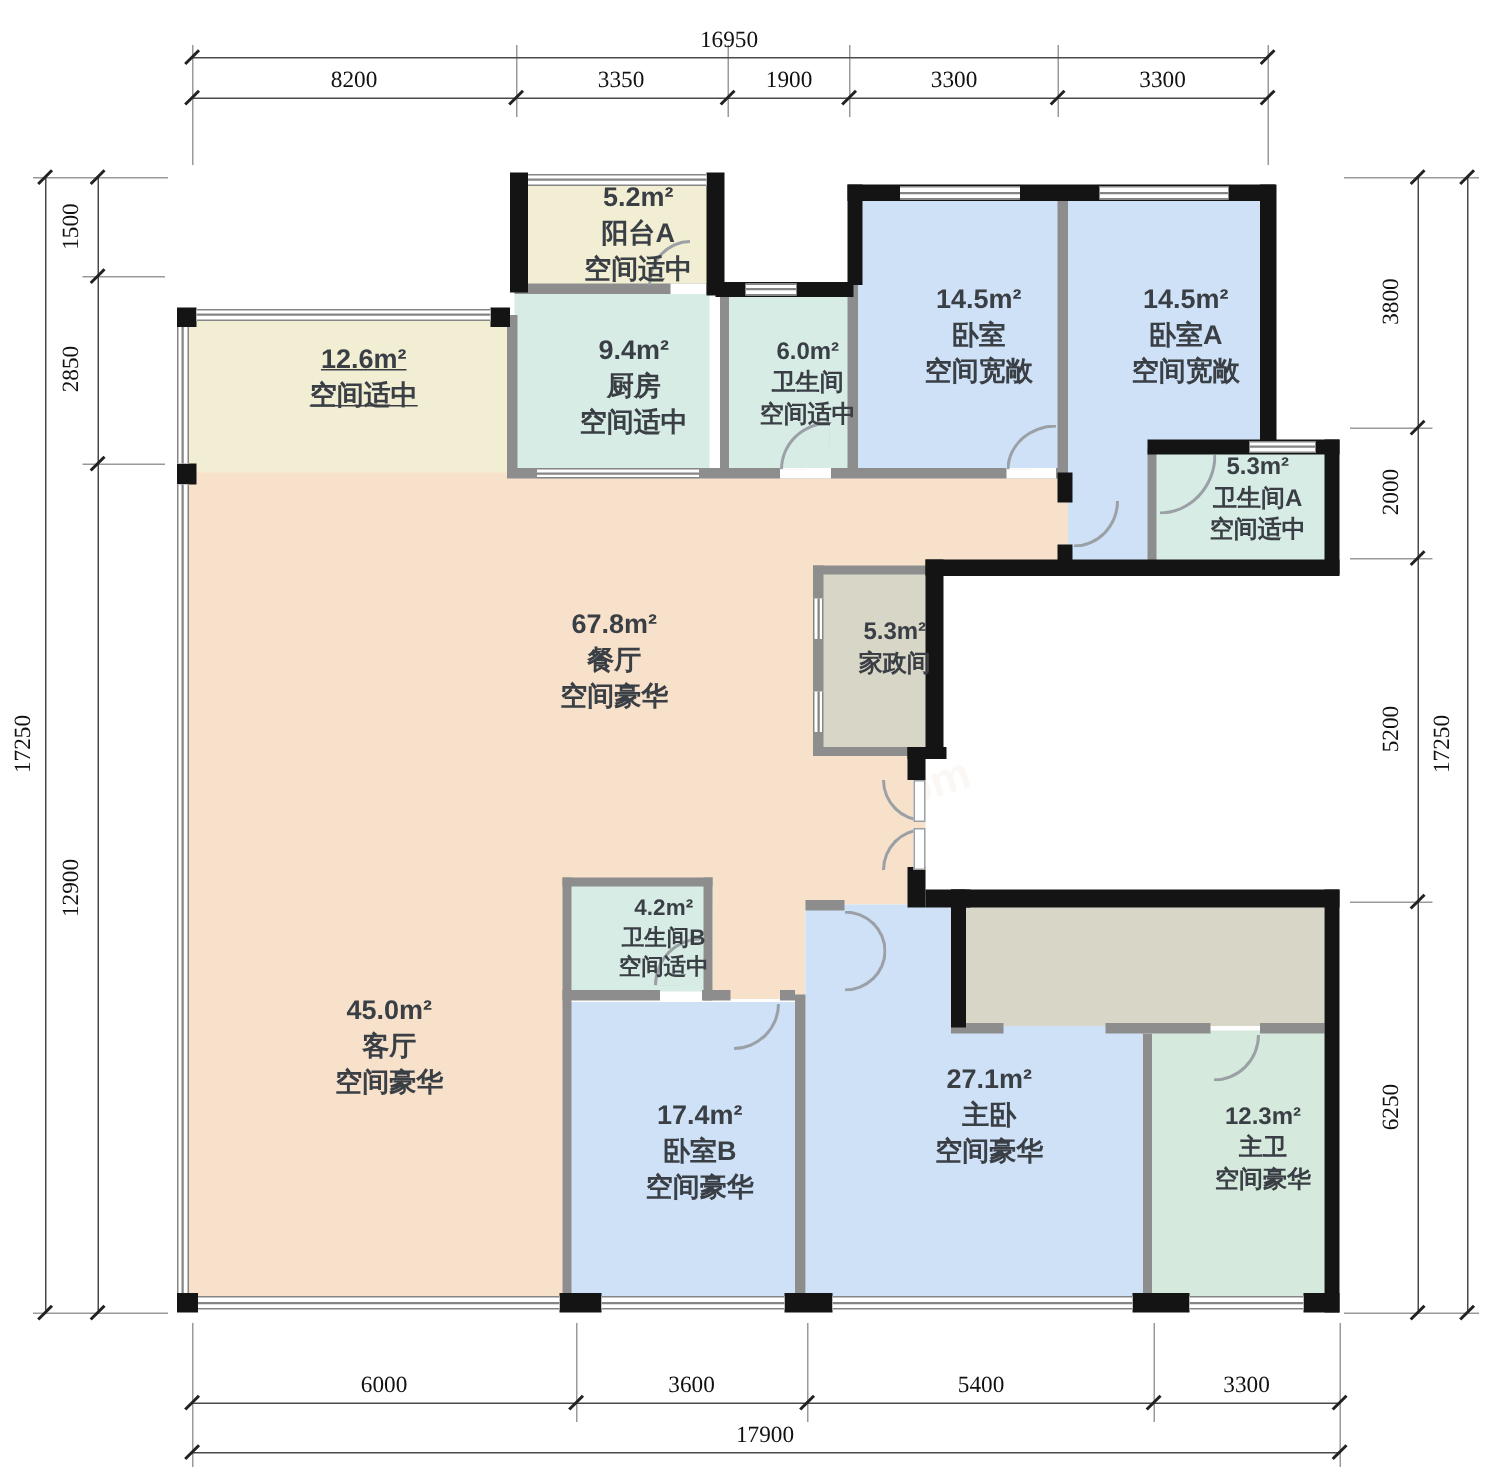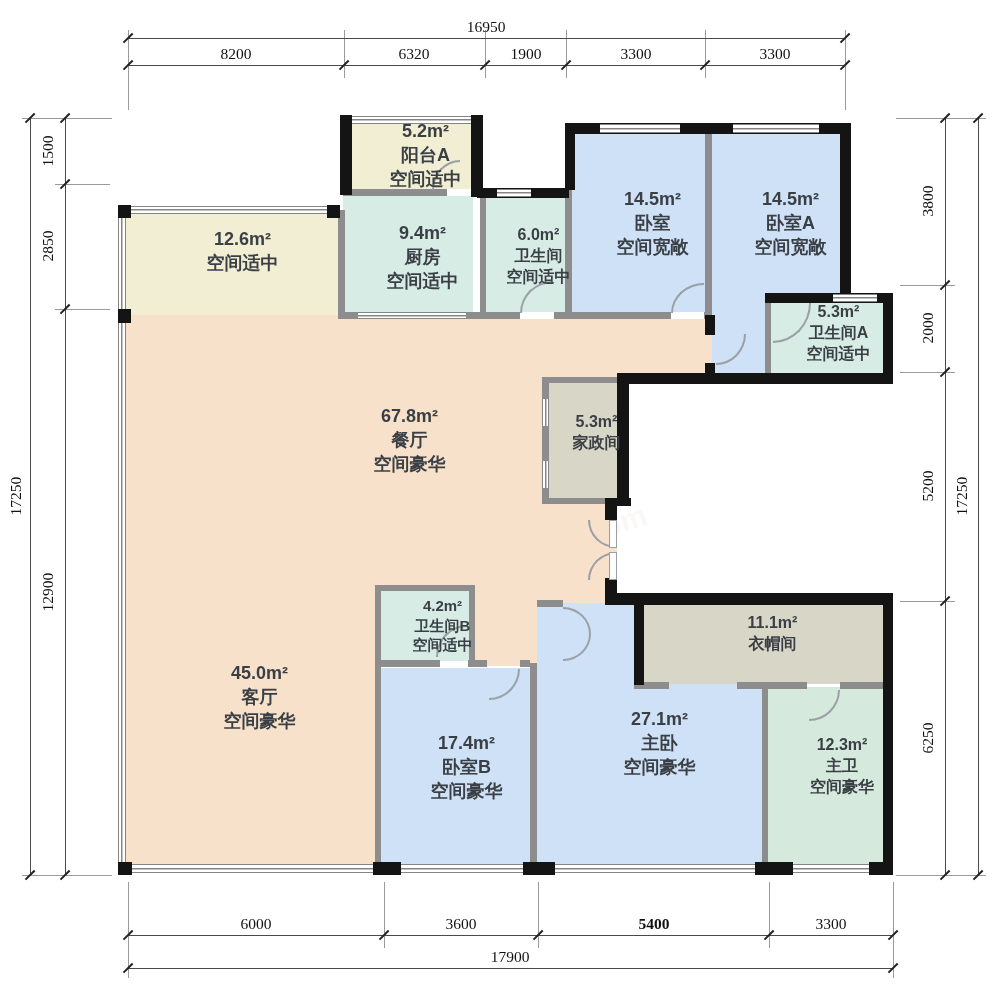--- a/index.html
+++ b/index.html
@@ -148,21 +148,21 @@
   <i class="ab arc arc-br" style="left:563px;top:634px;width:28px;height:27px;"></i>
   <i class="ab arc arc-br" style="left:489px;top:669px;width:31px;height:31px;"></i>
   <i class="ab arc arc-tl" style="left:436px;top:625px;width:31px;height:32px;"></i>
   <i class="ab arc arc-br" style="left:809px;top:690px;width:31px;height:31px;"></i>
 
   <div class="ab rlb" style="left:340px;top:120px;width:142px;">
     <span>5.2m²</span>
     <span>阳台A</span>
     <span>空间适中</span>
   </div>
-  <div class="ab rlb" style="left:128px;top:228px;width:200px;">
+  <div class="ab rlb" style="left:128px;top:228px;width:200px;text-decoration:underline;">
     <span>12.6m²</span>
     <span>空间适中</span>
   </div>
   <div class="ab rlb" style="left:338px;top:222px;width:140px;">
     <span>9.4m²</span>
     <span>厨房</span>
     <span>空间适中</span>
   </div>
   <div class="ab rlb md" style="left:464px;top:225px;width:120px;">
     <span>6.0m²</span>
@@ -205,24 +205,20 @@
   </div>
   <div class="ab rlb" style="left:382px;top:732px;width:140px;">
     <span>17.4m²</span>
     <span>卧室B</span>
     <span>空间豪华</span>
   </div>
   <div class="ab rlb" style="left:575px;top:708px;width:140px;">
     <span>27.1m²</span>
     <span>主卧</span>
     <span>空间豪华</span>
-  </div>
-  <div class="ab rlb md" style="left:698px;top:613px;width:120px;">
-    <span>11.1m²</span>
-    <span>衣帽间</span>
   </div>
   <div class="ab rlb md" style="left:760px;top:735px;width:135px;">
     <span>12.3m²</span>
     <span>主卫</span>
     <span>空间豪华</span>
   </div>
 
   <i class="ab ext" style="left:128px;top:30px;width:1px;height:80px;"></i>
   <i class="ab ext" style="left:344px;top:30px;width:1px;height:48px;"></i>
   <i class="ab ext" style="left:485px;top:30px;width:1px;height:48px;"></i>
@@ -234,39 +230,39 @@
   <i class="ab tk" style="left:845px;top:38px;"></i>
   <div class="ab hnum" style="left:454px;top:18px;">16950</div>
   <i class="ab dl" style="left:128px;top:65px;width:717px;height:1px;"></i>
   <i class="ab tk" style="left:128px;top:65px;"></i>
   <i class="ab tk" style="left:344px;top:65px;"></i>
   <i class="ab tk" style="left:485px;top:65px;"></i>
   <i class="ab tk" style="left:566px;top:65px;"></i>
   <i class="ab tk" style="left:705px;top:65px;"></i>
   <i class="ab tk" style="left:845px;top:65px;"></i>
   <div class="ab hnum" style="left:204px;top:45px;">8200</div>
-  <div class="ab hnum" style="left:382px;top:45px;">6320</div>
+  <div class="ab hnum" style="left:382px;top:45px;">3350</div>
   <div class="ab hnum" style="left:494px;top:45px;">1900</div>
   <div class="ab hnum" style="left:604px;top:45px;">3300</div>
   <div class="ab hnum" style="left:743px;top:45px;">3300</div>
 
   <i class="ab ext" style="left:128px;top:882px;width:1px;height:96px;"></i>
   <i class="ab ext" style="left:384px;top:882px;width:1px;height:66px;"></i>
   <i class="ab ext" style="left:538px;top:882px;width:1px;height:66px;"></i>
   <i class="ab ext" style="left:769px;top:882px;width:1px;height:66px;"></i>
   <i class="ab ext" style="left:893px;top:882px;width:1px;height:96px;"></i>
   <i class="ab dl" style="left:128px;top:935px;width:765px;height:1px;"></i>
   <i class="ab tk" style="left:128px;top:935px;"></i>
   <i class="ab tk" style="left:384px;top:935px;"></i>
   <i class="ab tk" style="left:538px;top:935px;"></i>
   <i class="ab tk" style="left:769px;top:935px;"></i>
   <i class="ab tk" style="left:893px;top:935px;"></i>
   <div class="ab hnum" style="left:224px;top:915px;">6000</div>
   <div class="ab hnum" style="left:429px;top:915px;">3600</div>
-  <div class="ab hnum" style="left:622px;top:915px;font-weight:bold;">5400</div>
+  <div class="ab hnum" style="left:622px;top:915px;">5400</div>
   <div class="ab hnum" style="left:799px;top:915px;">3300</div>
   <i class="ab dl" style="left:128px;top:968px;width:765px;height:1px;"></i>
   <i class="ab tk" style="left:128px;top:968px;"></i>
   <i class="ab tk" style="left:893px;top:968px;"></i>
   <div class="ab hnum" style="left:478px;top:948px;">17900</div>
 
   <i class="ab ext" style="left:22px;top:118px;width:90px;height:1px;"></i>
   <i class="ab ext" style="left:55px;top:184px;width:55px;height:1px;"></i>
   <i class="ab ext" style="left:55px;top:309px;width:55px;height:1px;"></i>
   <i class="ab ext" style="left:22px;top:875px;width:90px;height:1px;"></i>

